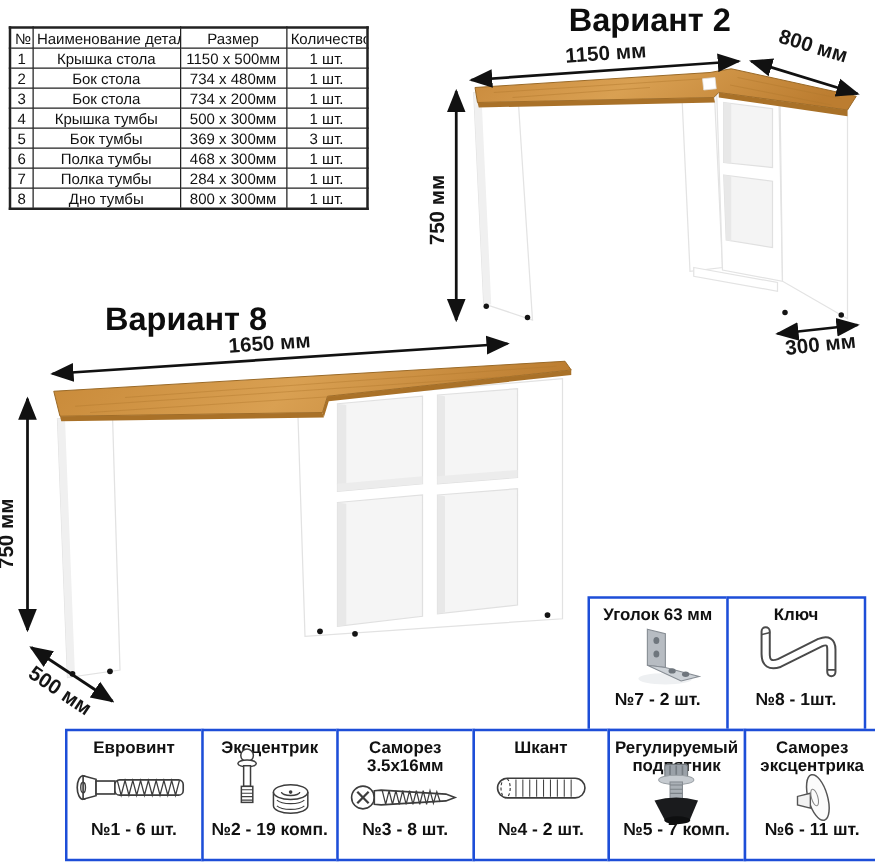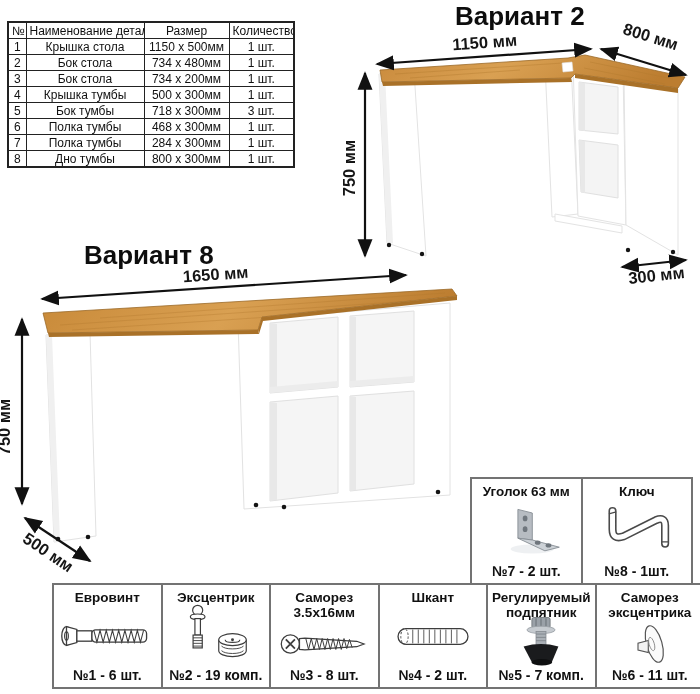--- a/index.html
+++ b/index.html
@@ -18,26 +18,26 @@
   #t1{left:84px;top:240px;width:120px;text-align:center;}
 
   svg.diagram{position:absolute;}
   #v2{left:335px;top:18px;}
   #v1{left:0px;top:255px;}
   .dimlabel{font-size:16.5px;font-weight:700;fill:#151515;}
 
   
   .side-boxes{position:absolute;left:470px;top:477px;width:223px;height:108px;display:flex;}
   .bottom-row{position:absolute;left:38px;top:583px;width:653px;height:106px;display:flex;margin-left:14px;}
-  .hw-box{flex:1 1 0;border:2px solid #737373;background:#fff;display:flex;flex-direction:column;
+  .hw-box{flex:1 1 0;border:2px solid #1d4ed8;background:#fff;display:flex;flex-direction:column;
     align-items:center;justify-content:space-between;min-width:0;}
   .hw-box + .hw-box{margin-left:-2px;}
   .hw-title{font-size:13.5px;font-weight:700;text-align:center;line-height:1.12;padding:5px 3px 0 3px;}
   .hw-icon{flex:1;display:flex;align-items:center;justify-content:center;min-height:0;}
-  .hw-count{font-size:14px;font-weight:700;text-align:center;padding-bottom:4px;white-space:nowrap;}
+  .hw-count{font-size:14px;font-weight:700;text-align:center;padding-bottom:16px;white-space:nowrap;}
 </style>
 </head>
 <body>
 
 <div class="page">
 
   <table class="parts">
     <colgroup>
         <col style="width:18px">
         <col style="width:118px">
@@ -73,21 +73,21 @@
         </tr>
       <tr>
           <td>4</td>
           <td class="nm">Крышка тумбы</td>
           <td>500 x 300мм</td>
           <td>1 шт.</td>
         </tr>
       <tr>
           <td>5</td>
           <td class="nm">Бок тумбы</td>
-          <td>718 x 300мм</td>
+          <td>369 x 300мм</td>
           <td>3 шт.</td>
         </tr>
       <tr>
           <td>6</td>
           <td class="nm">Полка тумбы</td>
           <td>468 x 300мм</td>
           <td>1 шт.</td>
         </tr>
       <tr>
           <td>7</td>

